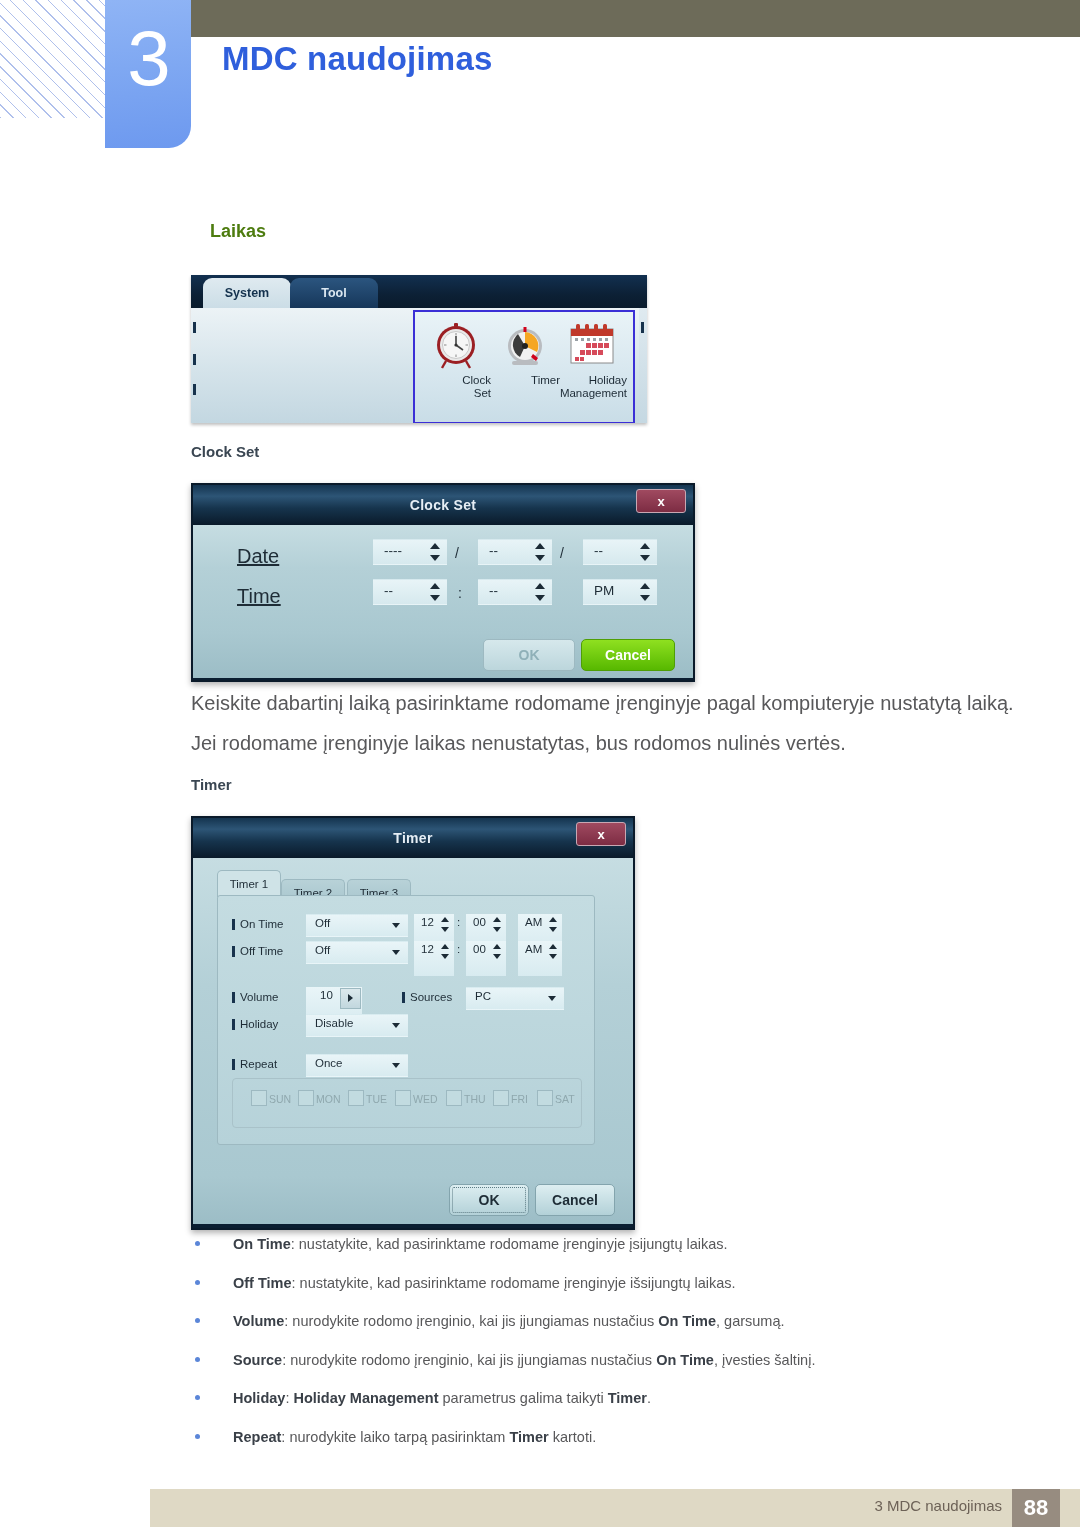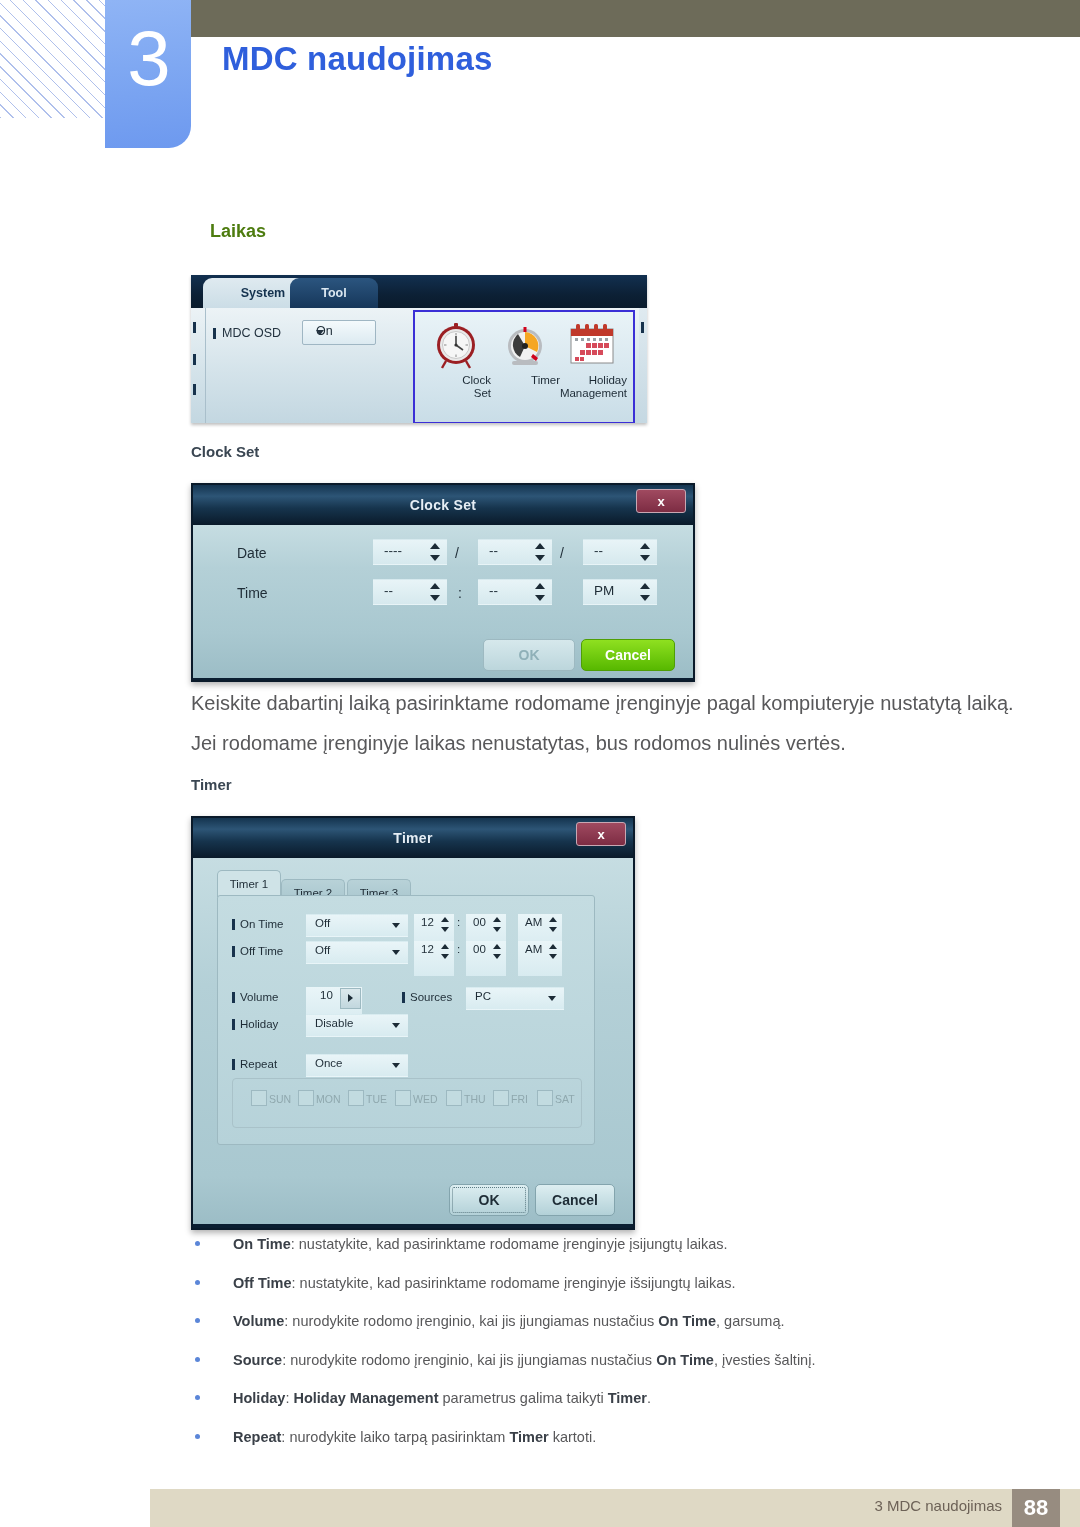--- a/index.html
+++ b/index.html
@@ -87,21 +87,20 @@
   }
   .s1-tab{
     position:absolute;top:3px;height:30px;border-radius:9px 9px 0 0;
     font-size:12.5px;font-weight:bold;
     display:flex;align-items:center;justify-content:center;
   }
   .s1-tab.active{
     left:12px;width:88px;
     background:linear-gradient(180deg,#dfeaf0 0%,#cbdde6 100%);
     color:#14324e;
-    padding-left:16px;
   }
   .s1-tab.inactive{
     left:99px;width:88px;
     background:linear-gradient(180deg,#2b557f 0%,#16375a 100%);
     color:#dbe7f0;border-radius:9px 9px 0 0;
   }
   .s1-body{
     position:absolute;left:0;top:33px;width:100%;height:115px;
     background:linear-gradient(180deg,#ecf3f6 0%,#d4e3ea 55%,#c3d7e1 100%);
   }
@@ -190,21 +189,21 @@
   }
 
   
   #clockset{left:191px;top:483px;width:500px;height:195px;}
   #clockset .dlg-body{height:108px;position:relative;}
   #clockset .dlg-foot{height:45px;}
   .cs-row{position:absolute;left:0;width:100%;height:34px;}
   .cs-row.r1{top:14px;}
   .cs-row.r2{top:54px;}
   .cs-lab{
-    position:absolute;left:44px;top:6px;font-size:14px;color:#1e2c36;
+    position:absolute;left:44px;top:6px;font-size:20px;color:#1e2c36;text-decoration:underline;
   }
   .spin{
     position:absolute;height:24px;
     background:linear-gradient(180deg,#e8f4f7 0%,#d6e9ee 100%);
     border:1px solid transparent;
   }
   .spin .val{
     position:absolute;left:10px;top:3px;font-size:13.5px;color:#1e2c36;
   }
   .spin .arrows{
@@ -338,27 +337,20 @@
   <div class="s1-tabstrip">
     <div class="s1-tab active">System</div>
     <div class="s1-tab inactive">Tool</div>
   </div>
   <div class="s1-body">
     <div class="s1-leftcol">
         <i></i>
         <i></i>
         <i></i>
       </div>
-    <div class="s1-panel1">
-      <div class="s1-lbl">MDC OSD</div>
-      <div class="s1-dd">
-        <span>On</span>
-        <span class="car"></span>
-      </div>
-    </div>
     <div class="s1-iconbox">
 
       <div class="s1-icon i1">
         <div class="glyph">
           <svg width="46" height="50" viewBox="0 0 46 50">
             <ellipse cx="23" cy="24" rx="19" ry="19" fill="#9b1f23"></ellipse>
             <ellipse cx="23" cy="24" rx="16" ry="16" fill="#e9e9e9"></ellipse>
             <ellipse cx="23" cy="24" rx="13.5" ry="13.5" fill="#f6f6f6" stroke="#c9c9c9" stroke-width="1"></ellipse>
             <g stroke="#888" stroke-width="1">
               <line x1="23" y1="12" x2="23" y2="14.5"></line>

